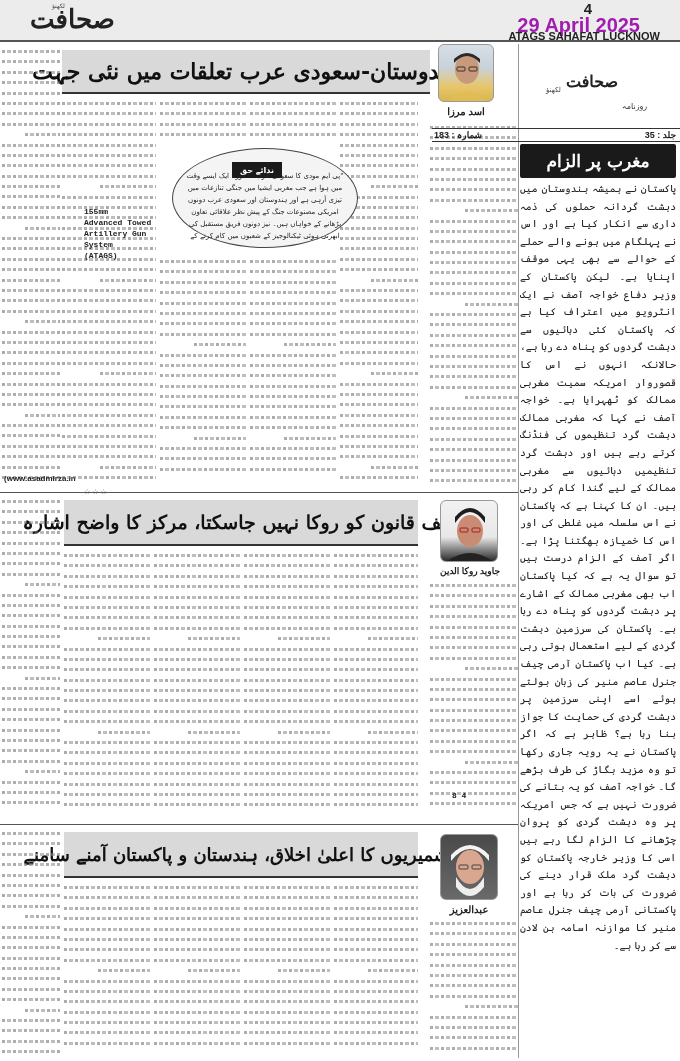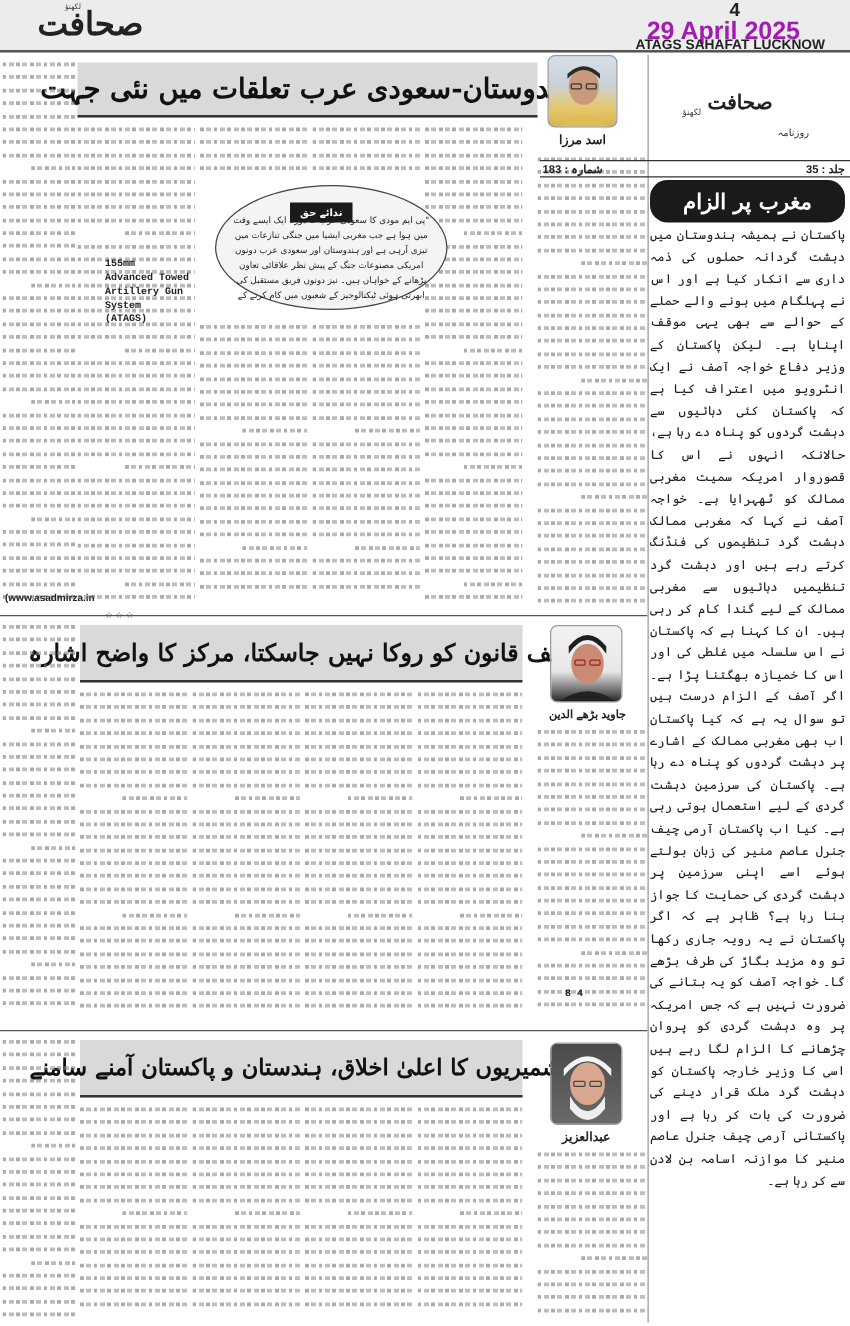--- a/index.html
+++ b/index.html
@@ -23,21 +23,21 @@
 
   .photo { position: absolute; border-radius: 6px; overflow: hidden; border: 1px solid #999; }
   .byline { position: absolute; font-family: Liberation Sans, sans-serif; font-weight: bold; font-size: 10px; color: #222; direction: rtl; text-align: center; }
 
   .rule-h { position: absolute; height: 1px; background: #555; }
   .rule-v { position: absolute; width: 1px; background: #999; }
 
   .editorial-meta { position: absolute; left: 432px; top: 128px; width: 248px; height: 14px; border-top: 1px solid #333; border-bottom: 1px solid #333; font-family: "Liberation Sans", sans-serif; font-size: 9px; font-weight: bold; color: #222; }
   .editorial-meta .issue { position: absolute; left: 2px; top: 1px; }
   .editorial-meta .vol { position: absolute; right: 4px; top: 1px; }
-  .ed-title { position: absolute; left: 520px; top: 144px; width: 156px; height: 34px; background: #1a1a1a; border-radius: 14px; color: #fff; display: flex; align-items: center; justify-content: center; font-family: "DejaVu Serif", serif; font-weight: bold; font-size: 17px; direction: rtl; }
+  .ed-title { position: absolute; left: 520px; top: 144px; width: 156px; height: 34px; background: #1a1a1a; border-radius: 2px; color: #fff; display: flex; align-items: center; justify-content: center; font-family: "DejaVu Serif", serif; font-weight: bold; font-size: 17px; direction: rtl; }
   .ed-text { position: absolute; left: 520px; top: 180px; width: 156px; height: 876px; direction: rtl; font-family: "DejaVu Serif", serif; font-size: 10px; line-height: 17.6px; color: #222; overflow: hidden; text-align: justify; }
 
   .rozname { position: absolute; left: 622px; top: 54px; font-size: 8px; color: #333; direction: rtl; margin-top: 48px; }
   .sahafat-small { position: absolute; left: 566px; top: 72px; font-family: "DejaVu Serif", serif; font-size: 16px; font-weight: bold; direction: rtl; color: #222; }
   .lucknow-small { position: absolute; left: 546px; top: 86px; font-size: 7px; color: #444; direction: rtl; }
 
   .nida-box { position: absolute; left: 172px; top: 148px; width: 186px; height: 100px; border: 1.5px solid #444; border-radius: 50%; background: #f4f4f4; }
   .nida-label { position: absolute; left: 232px; top: 150px; width: 50px; height: 16px; background: #1a1a1a; color: #fff; font-size: 8px; font-weight: bold; display: flex; align-items: center; justify-content: center; direction: rtl; margin-top: 12px; }
   .nida-text { position: absolute; left: 185px; top: 170px; width: 160px; height: 72px; font-size: 7px; line-height: 12px; direction: rtl; text-align: center; color: #222; overflow: hidden; }
 
@@ -478,21 +478,21 @@
 
 <div class="photo" style="left:440px;top:500px;width:58px;height:62px;background:linear-gradient(180deg,#f2f2f2 0%,#e8e8e8 60%,#2b2b2b 100%);">
   <svg width="58" height="62" viewBox="0 0 58 62">
     <path d="M14 22 Q29 0 44 22 L44 16 Q29 -2 14 16Z" fill="#1e1e1e"></path>
     <ellipse cx="29" cy="30" rx="13" ry="16" fill="#c98b74"></ellipse>
     <rect x="19" y="27" width="8" height="4" rx="1" fill="none" stroke="#a02020" stroke-width="1"></rect>
     <rect x="31" y="27" width="8" height="4" rx="1" fill="none" stroke="#a02020" stroke-width="1"></rect>
     <path d="M4 62 Q29 42 54 62Z" fill="#222"></path>
   </svg>
 </div>
-<div class="byline" style="left:432px;top:566px;width:76px;font-size:9px;">جاوید بڑھے الدین</div>
+<div class="byline" style="left:432px;top:566px;width:76px;font-size:9px;">جاوید روکا الدین</div>
 <div class="col-text" style="left:430px;top:580px;width:88px;height:238px;">
     <div class="lines" id="fill-a2-c5">
       <span class="ln"></span>
       <span class="ln"></span>
       <span class="ln"></span>
       <span class="ln"></span>
       <span class="ln"></span>
       <span class="ln"></span>
       <span class="ln"></span>
       <span class="ln"></span>

